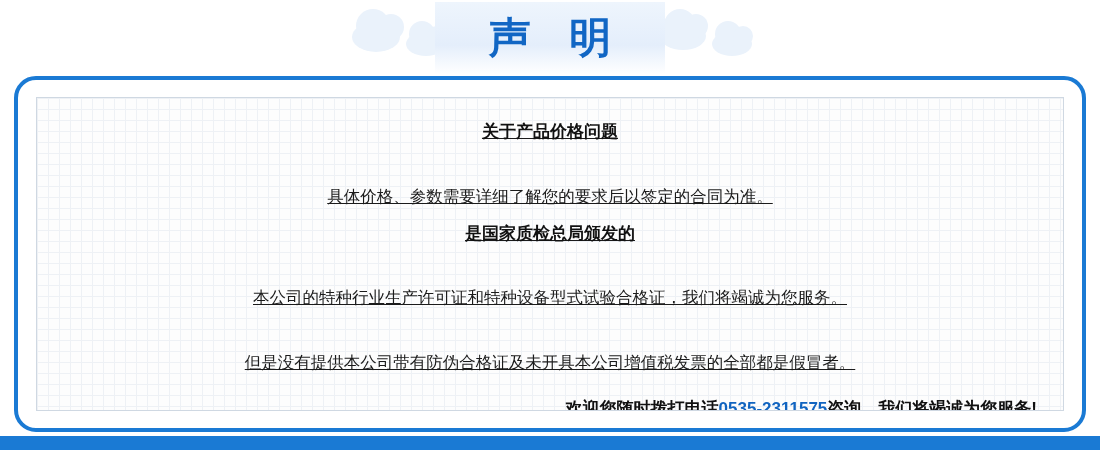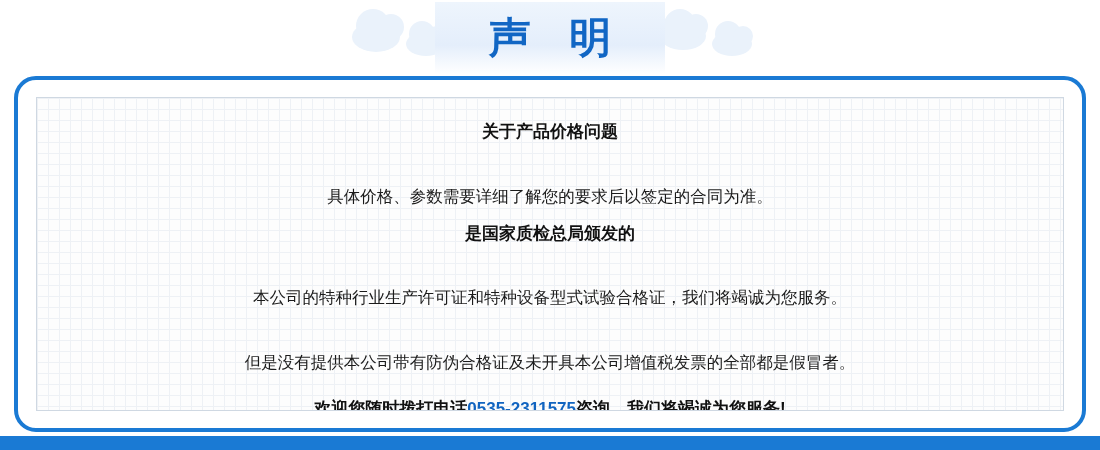--- a/index.html
+++ b/index.html
@@ -105,20 +105,21 @@
       linear-gradient(to right, #eef1f5 1px, transparent 1px),
       linear-gradient(to bottom, #eef1f5 1px, transparent 1px);
     background-size: 11px 11px;
     overflow: hidden;
   }
 
   .content {
     padding: 16px 26px 0 26px;
     text-align: center;
     color: #1b1b1b;
+    text-decoration: underline;
   }
   .sec-title {
     font-size: 17px;
     font-weight: bold;
     color: #111111;
     margin: 6px 0 12px 0;
     line-height: 1.4;
   }
   .para {
     font-size: 16.5px;
@@ -128,20 +129,21 @@
   }
   .para.tight { margin-bottom: 13px; margin-top: 40px; }
   .footer-line {
     font-size: 17px;
     font-weight: bold;
     color: #111111;
     margin-top: 22px;
     line-height: 1.4;
     position: relative;
     z-index: 3;
+    text-align: right;
   }
   .phone {
     color: #1164c0;
     font-weight: bold;
   }
 
   
   .bottom-bar {
     position: absolute;
     left: 0;

